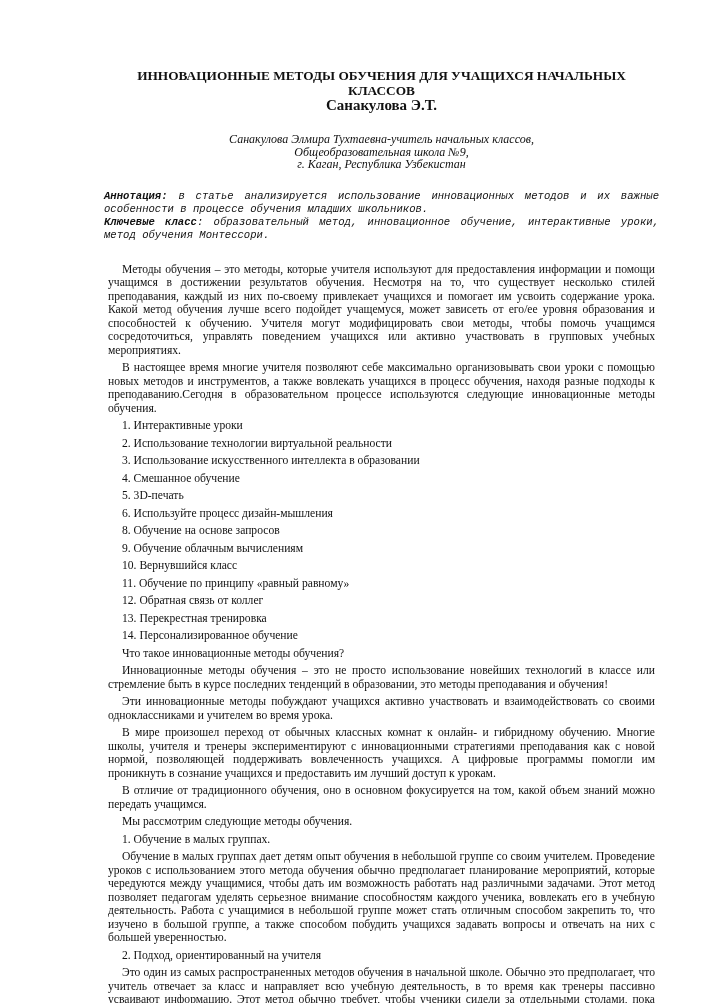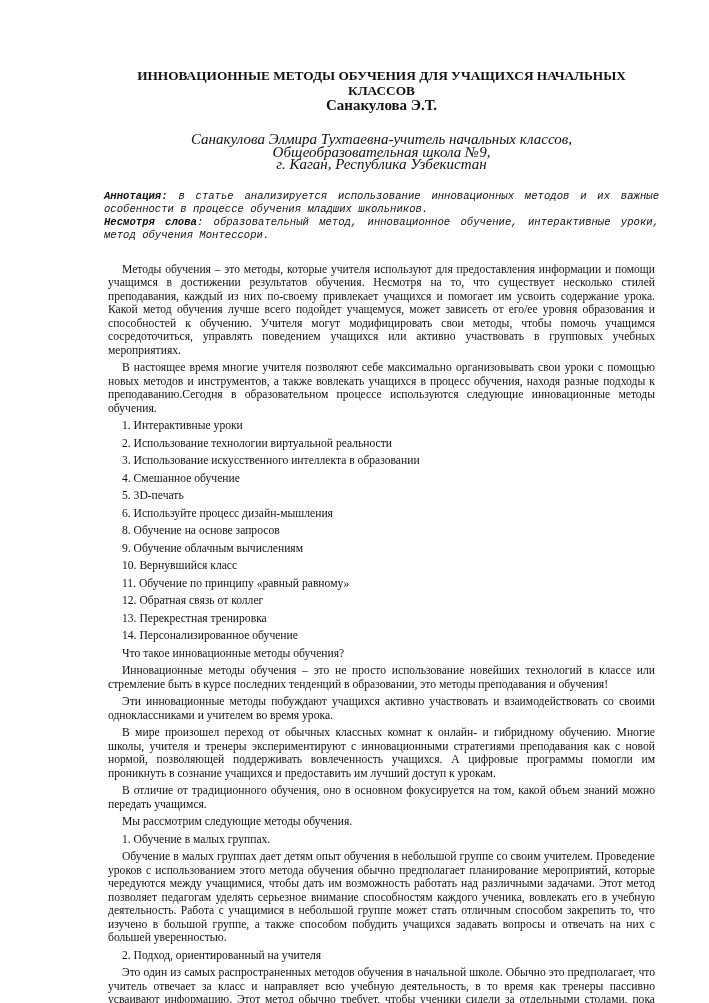--- a/index.html
+++ b/index.html
@@ -30,21 +30,21 @@
       text-align: center;
       font-weight: bold;
       font-size: 15px;
       line-height: 15px;
       margin: 0;
     }
     .affil {
       margin-top: 20px;
       text-align: center;
       font-style: italic;
-      font-size: 15px;
+      font-size: 12px;
       line-height: 12.5px;
     }
     .affil div { margin: 0; }
     .abstract {
       margin-top: 19px;
       font-style: italic;
       font-size: 10.6px;
       line-height: 13px;
       text-align: justify;
       font-family: Liberation Mono, monospace;
@@ -76,21 +76,21 @@
   </div>
 
   <div class="affil">
     <div>Санакулова Элмира Тухтаевна-учитель начальных классов,</div>
     <div>Общеобразовательная школа №9,</div>
     <div>г. Каган, Республика Узбекистан</div>
   </div>
 
   <div class="abstract">
     <p><b>Аннотация:</b><span> в статье анализируется использование инновационных методов и их важные особенности в процессе обучения младших школьников.</span></p>
-    <p><b>Несмотря слова</b><span>: образовательный метод, инновационное обучение, интерактивные уроки, метод обучения Монтессори.</span></p>
+    <p><b>Ключевые класс</b><span>: образовательный метод, инновационное обучение, интерактивные уроки, метод обучения Монтессори.</span></p>
   </div>
 
   <div class="body-text">
     <p>Методы обучения – это методы, которые учителя используют для предоставления информации и помощи учащимся в достижении результатов обучения. Несмотря на то, что существует несколько стилей преподавания, каждый из них по-своему привлекает учащихся и помогает им усвоить содержание урока. Какой метод обучения лучше всего подойдет учащемуся, может зависеть от его/ее уровня образования и способностей к обучению. Учителя могут модифицировать свои методы, чтобы помочь учащимся сосредоточиться, управлять поведением учащихся или активно участвовать в групповых учебных мероприятиях.</p>
     <p>В настоящее время многие учителя позволяют себе максимально организовывать свои уроки с помощью новых методов и инструментов, а также вовлекать учащихся в процесс обучения, находя разные подходы к преподаванию.Сегодня в образовательном процессе используются следующие инновационные методы обучения.</p>
 
     <div>
       <div class="list-item">1. Интерактивные уроки</div>
       <div class="list-item">2. Использование технологии виртуальной реальности</div>
       <div class="list-item">3. Использование искусственного интеллекта в образовании</div>

